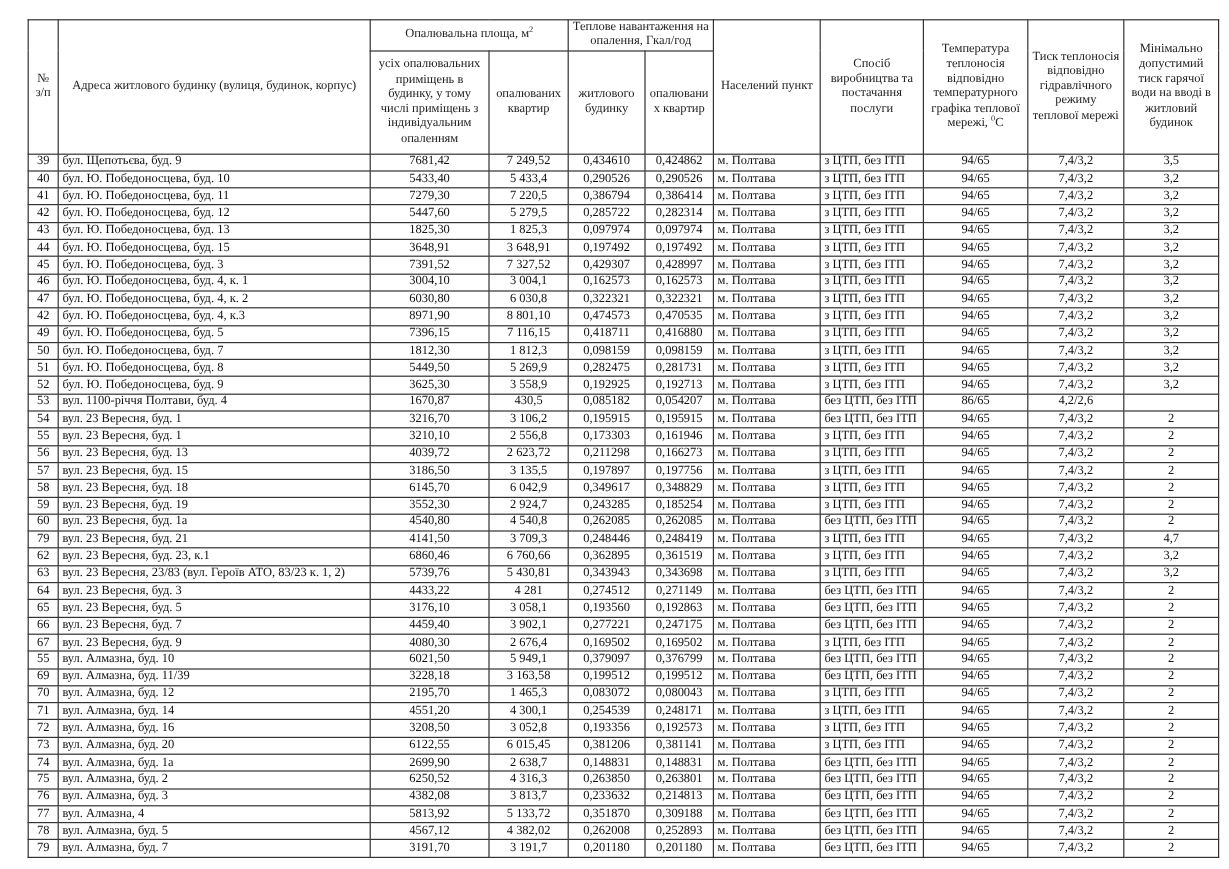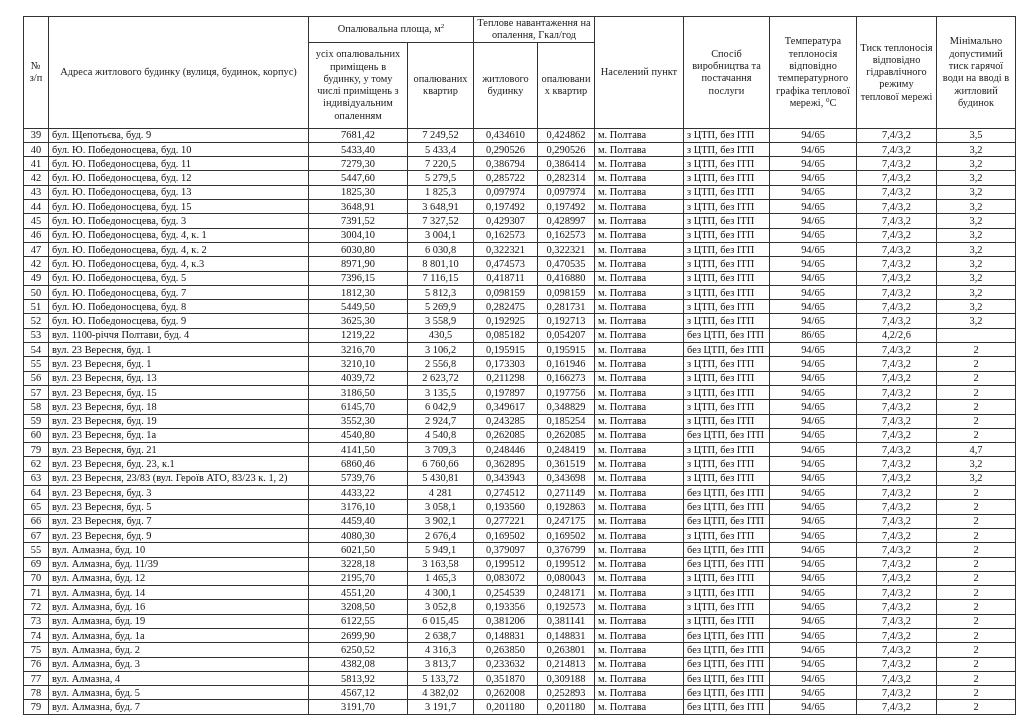--- a/index.html
+++ b/index.html
@@ -194,21 +194,21 @@
           <td class="l">м. Полтава</td>
           <td class="l">з ЦТП, без ІТП</td>
           <td class="c">94/65</td>
           <td class="c">7,4/3,2</td>
           <td class="c">3,2</td>
         </tr>
         <tr>
           <td class="c">50</td>
           <td class="l">бул. Ю. Победоносцева, буд. 7</td>
           <td class="c">1812,30</td>
-          <td class="c col-area-flats">5 812,3</td>
+          <td class="c col-area-flats">1 812,3</td>
           <td class="c">0,098159</td>
           <td class="c">0,098159</td>
           <td class="l">м. Полтава</td>
           <td class="l">з ЦТП, без ІТП</td>
           <td class="c">94/65</td>
           <td class="c">7,4/3,2</td>
           <td class="c">3,2</td>
         </tr>
         <tr>
           <td class="c">51</td>
@@ -232,21 +232,21 @@
           <td class="c">0,192713</td>
           <td class="l">м. Полтава</td>
           <td class="l">з ЦТП, без ІТП</td>
           <td class="c">94/65</td>
           <td class="c">7,4/3,2</td>
           <td class="c">3,2</td>
         </tr>
         <tr>
           <td class="c">53</td>
           <td class="l">вул. 1100-річчя Полтави, буд. 4</td>
-          <td class="c">1219,22</td>
+          <td class="c">1670,87</td>
           <td class="c col-area-flats">430,5</td>
           <td class="c">0,085182</td>
           <td class="c">0,054207</td>
           <td class="l">м. Полтава</td>
           <td class="l">без ЦТП, без ІТП</td>
           <td class="c">86/65</td>
           <td class="c">4,2/2,6</td>
           <td class="c"></td>
         </tr>
         <tr>
@@ -491,21 +491,21 @@
           <td class="c">0,193356</td>
           <td class="c">0,192573</td>
           <td class="l">м. Полтава</td>
           <td class="l">з ЦТП, без ІТП</td>
           <td class="c">94/65</td>
           <td class="c">7,4/3,2</td>
           <td class="c">2</td>
         </tr>
         <tr>
           <td class="c">73</td>
-          <td class="l">вул. Алмазна, буд. 19</td>
+          <td class="l">вул. Алмазна, буд. 20</td>
           <td class="c">6122,55</td>
           <td class="c col-area-flats">6 015,45</td>
           <td class="c">0,381206</td>
           <td class="c">0,381141</td>
           <td class="l">м. Полтава</td>
           <td class="l">з ЦТП, без ІТП</td>
           <td class="c">94/65</td>
           <td class="c">7,4/3,2</td>
           <td class="c">2</td>
         </tr>

